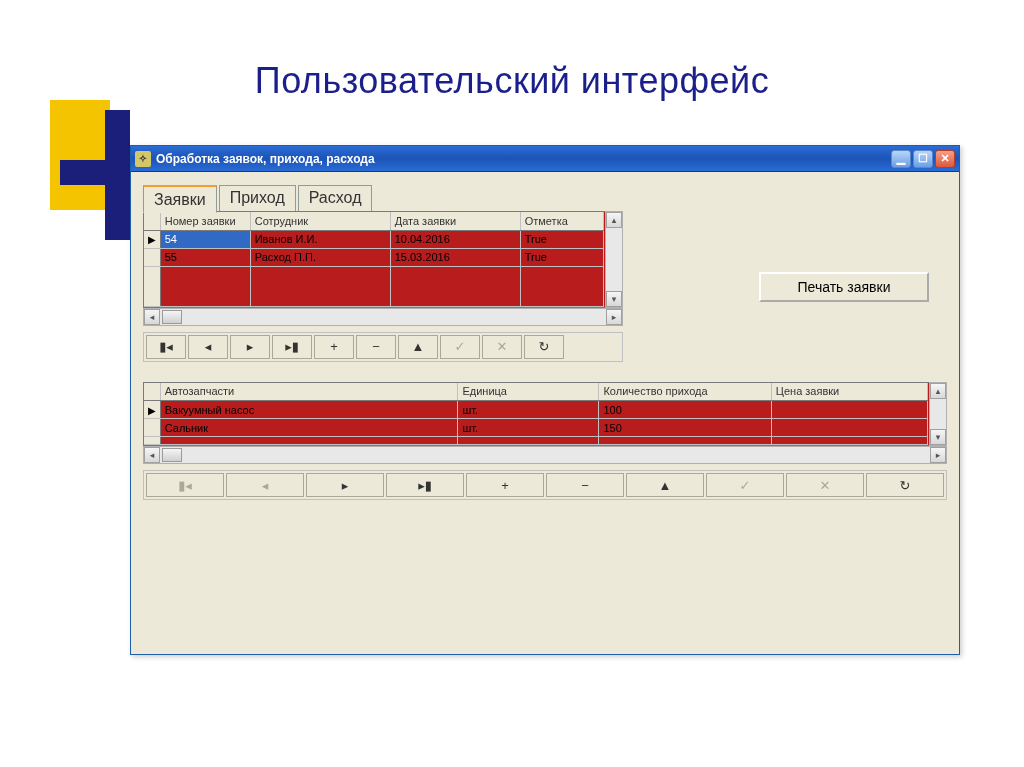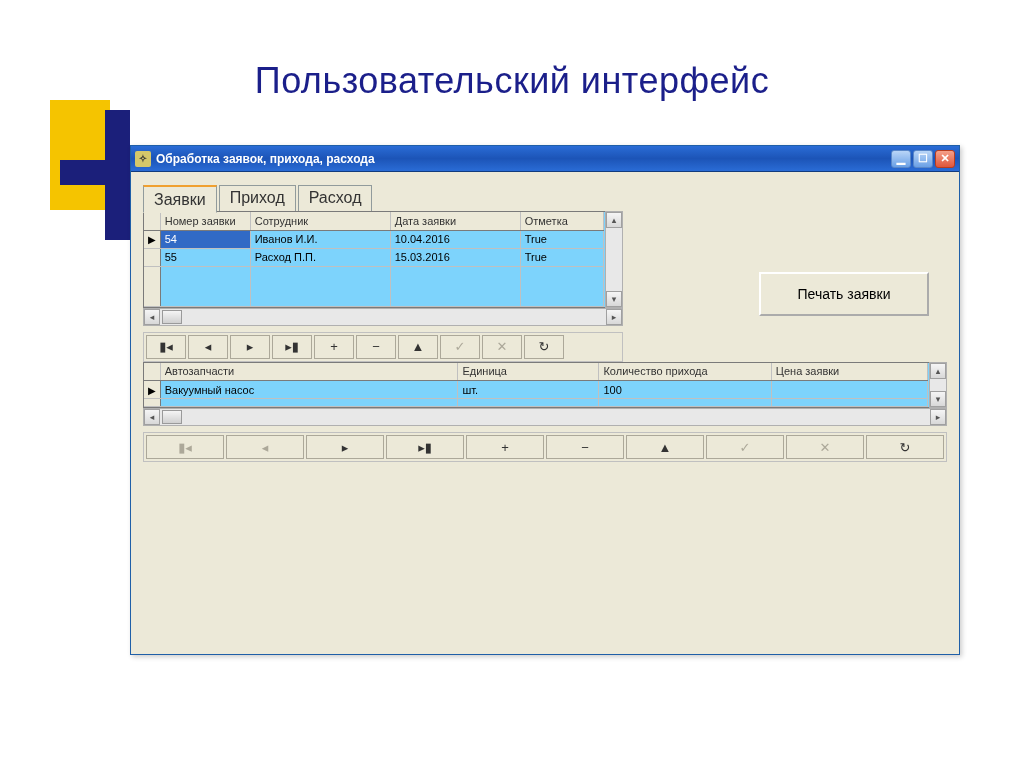--- a/index.html
+++ b/index.html
@@ -67,21 +67,21 @@
     border-bottom: none;
     margin-right: 2px;
     color: #333;
     cursor: pointer;
   }
   .tab.active { background: #ece9d8; border-top: 2px solid #f0a030; padding-top:4px; z-index:2; position:relative; border-bottom:1px solid #ece9d8; margin-bottom:-1px;}
   
   .grid-wrap { position: relative; }
   .grid {
     border: 1px solid #7a7a7a;
-    background: #7dd3fc;
+    background: #b91c1c;
     font-size: 11px;
   }
   .grid table { border-collapse: collapse; width: 100%; }
   .grid th, .grid td {
     border-right: 1px solid #c0c0c0;
     border-bottom: 1px solid #c0c0c0;
     padding: 2px 4px;
     text-align: left;
     height: 18px;
     white-space: nowrap;
@@ -137,30 +137,30 @@
     font-size: 13px;
     color: #333;
     cursor: pointer;
   }
   .nav-btn.disabled { color:#aca899; }
   .nav-btn.small { flex: 0 0 40px; }
   .print-btn {
     position: absolute;
     right: 30px;
     top: 100px;
-    width: 170px; height: 44px;
+    width: 170px; height: 30px;
     background: #ece9d8;
     border: 2px outset #fff;
     font-size: 14px;
     display: flex; align-items:center; justify-content:center;
     cursor: pointer;
   }
   .top-grid-area { display:flex; align-items:flex-start; }
   .top-grid-box { width: 480px; }
-  .bottom-grid-box { }
+  .bottom-grid-box { margin-top: 20px; }
   .bottom-grid-box .grid { height: auto; }
   .bottom-grid-box .filler-row td { height: 8px; }
   .indicator-arrow { color:#000; font-size:10px; }
 </style>
 </head>
 <body>
 
 <div class="deco yellow"></div>
 <div class="deco blue1"></div>
 <div class="deco blue2"></div>
@@ -273,20 +273,27 @@
               <th style="width:22%">Количество прихода</th>
               <th>Цена заявки</th>
             </tr>
             <tr>
               <td class="indicator-col"><span class="indicator-arrow">▶</span></td>
               <td>Вакуумный насос</td>
               <td>шт.</td>
               <td class="num">100</td>
               <td></td>
             </tr>
+            <tr>
+              <td class="indicator-col"></td>
+              <td>Сальник</td>
+              <td>шт.</td>
+              <td class="num">150</td>
+              <td></td>
+            </tr>
             <tr class="filler-row">
                   <td class="indicator-col"></td>
                   <td></td>
                   <td></td>
                   <td></td>
                   <td></td>
                 </tr>
           </tbody>
             </table>
         </div>

